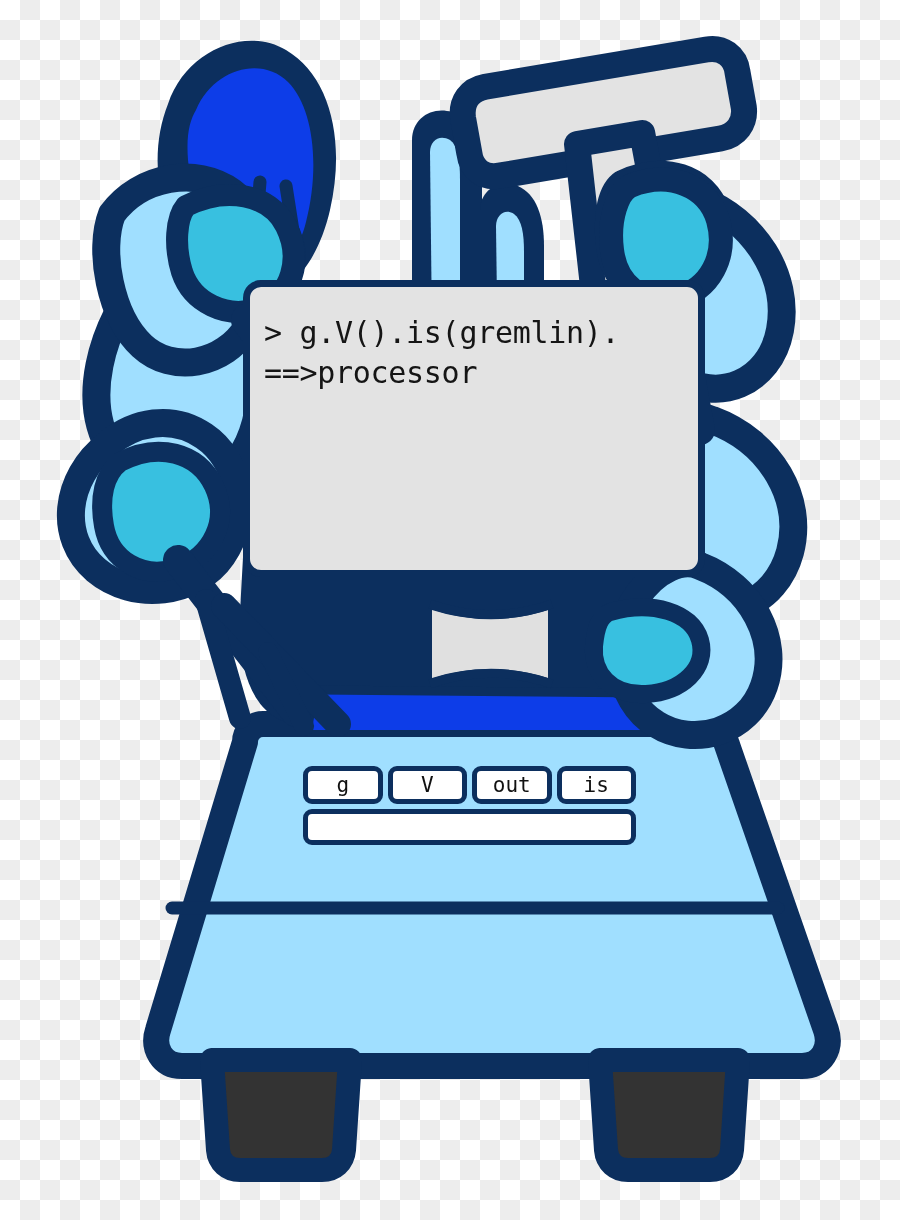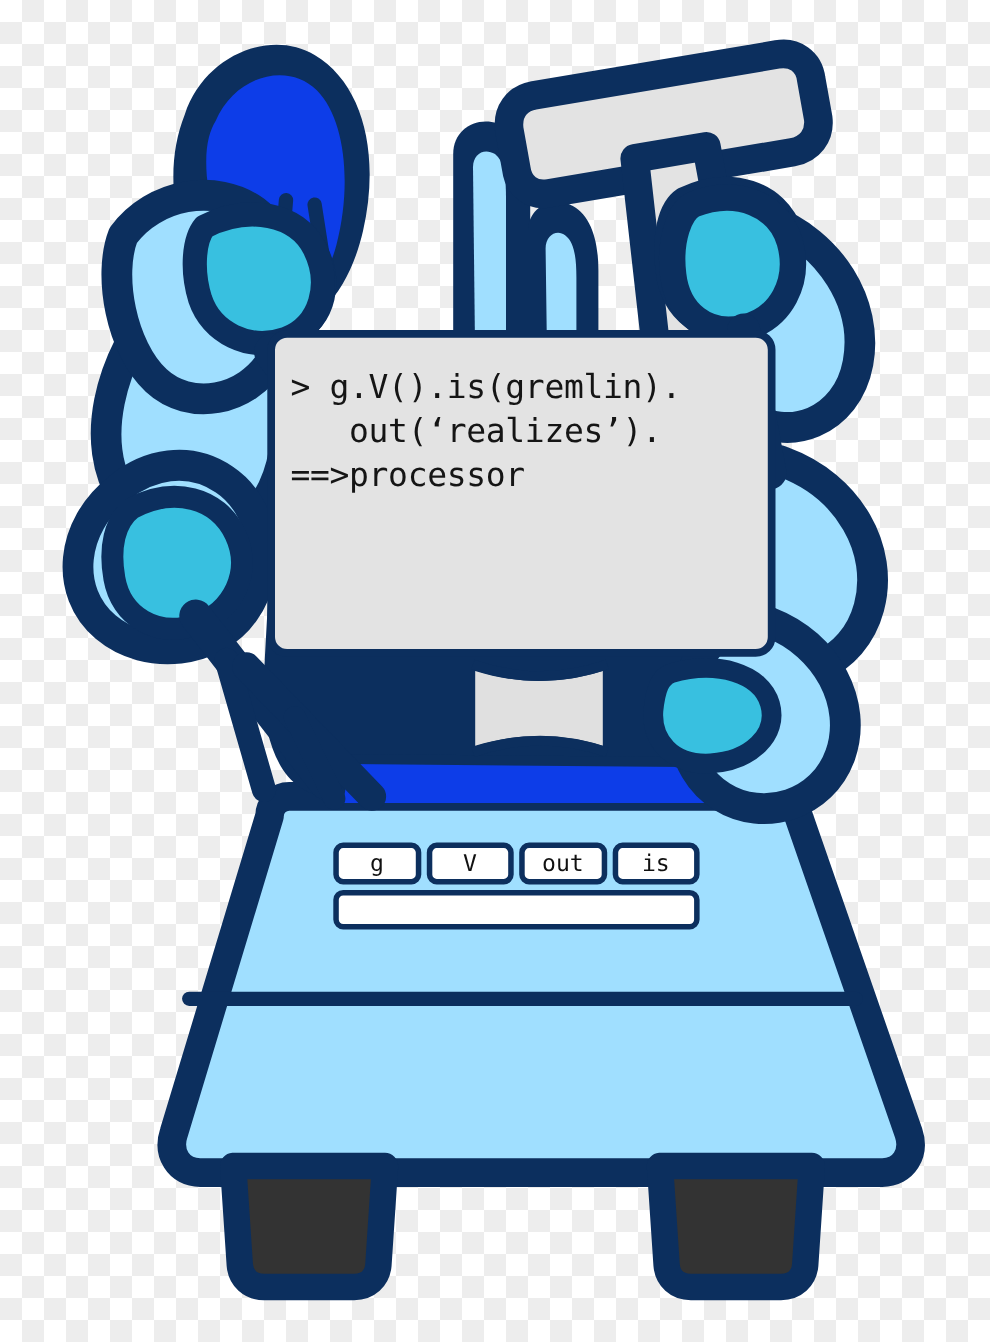--- a/index.html
+++ b/index.html
@@ -14,21 +14,21 @@
     background-size:40px 40px;
     background-position:0 0,20px 20px;
     overflow:hidden;
   }
   #stage{position:relative;width:900px;height:1220px;}
   #art{position:absolute;left:0;top:0;width:900px;height:1220px;}
 
   
   .console-panel{
     position:absolute;
-    left:243px;top:300px;
+    left:243px;top:280px;
     width:462px;height:297px;
     background:#e3e3e3;
     border:7px solid #0c2f5e;
     border-radius:18px;
     box-sizing:border-box;
     padding:26px 0 0 14px;
   }
   .console-line{
     font-family:"DejaVu Sans Mono","Liberation Mono",monospace;
     font-size:30px;
@@ -168,21 +168,20 @@
       <path d="M676,300 L700,430" stroke="#0c2f5e" stroke-width="30" stroke-linecap="round" fill="none"></path>
 
       <path d="M224,606 L338,724" stroke="#0c2f5e" stroke-width="26" stroke-linecap="round" fill="none"></path>
       <path d="M268,652 L304,726" stroke="#0c2f5e" stroke-width="20" stroke-linecap="round" fill="none"></path>
 
     </g>
   </svg>
 
   <div class="console-panel">
     <div class="console-line">&gt; g.V().is(gremlin).</div>
-    <div class="console-line">   out(‘realizes’).</div>
     <div class="console-line">==&gt;processor</div>
   </div>
 
   <div class="keyboard">
     <div class="key-row">
       <div class="key">g</div>
       <div class="key">V</div>
       <div class="key">out</div>
       <div class="key">is</div>
     </div>

